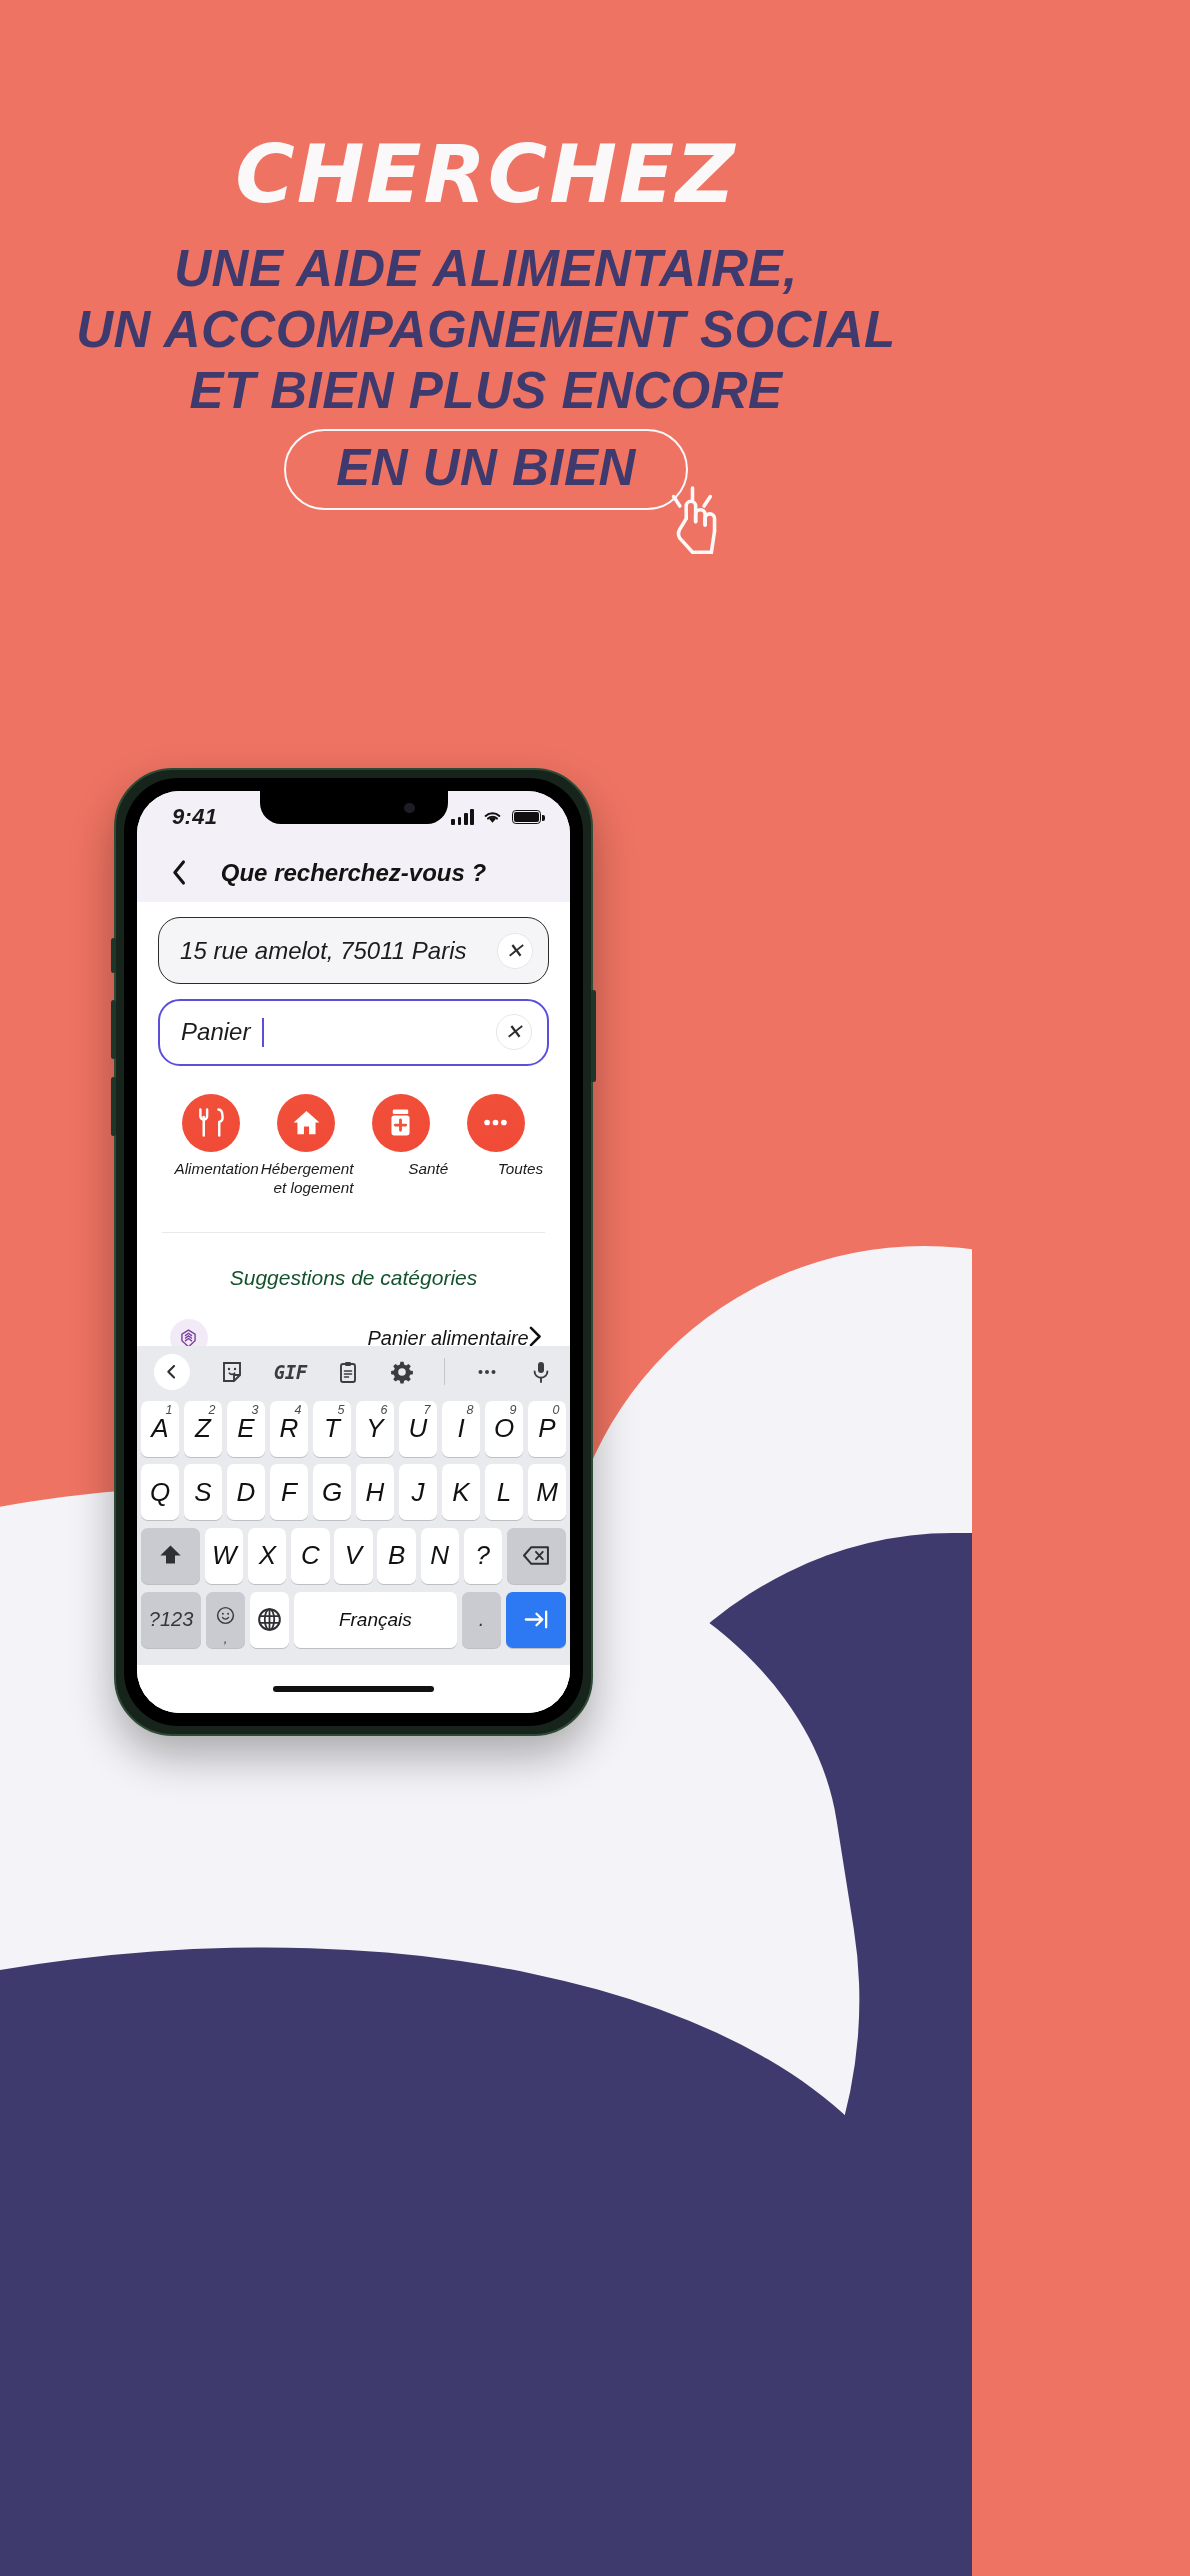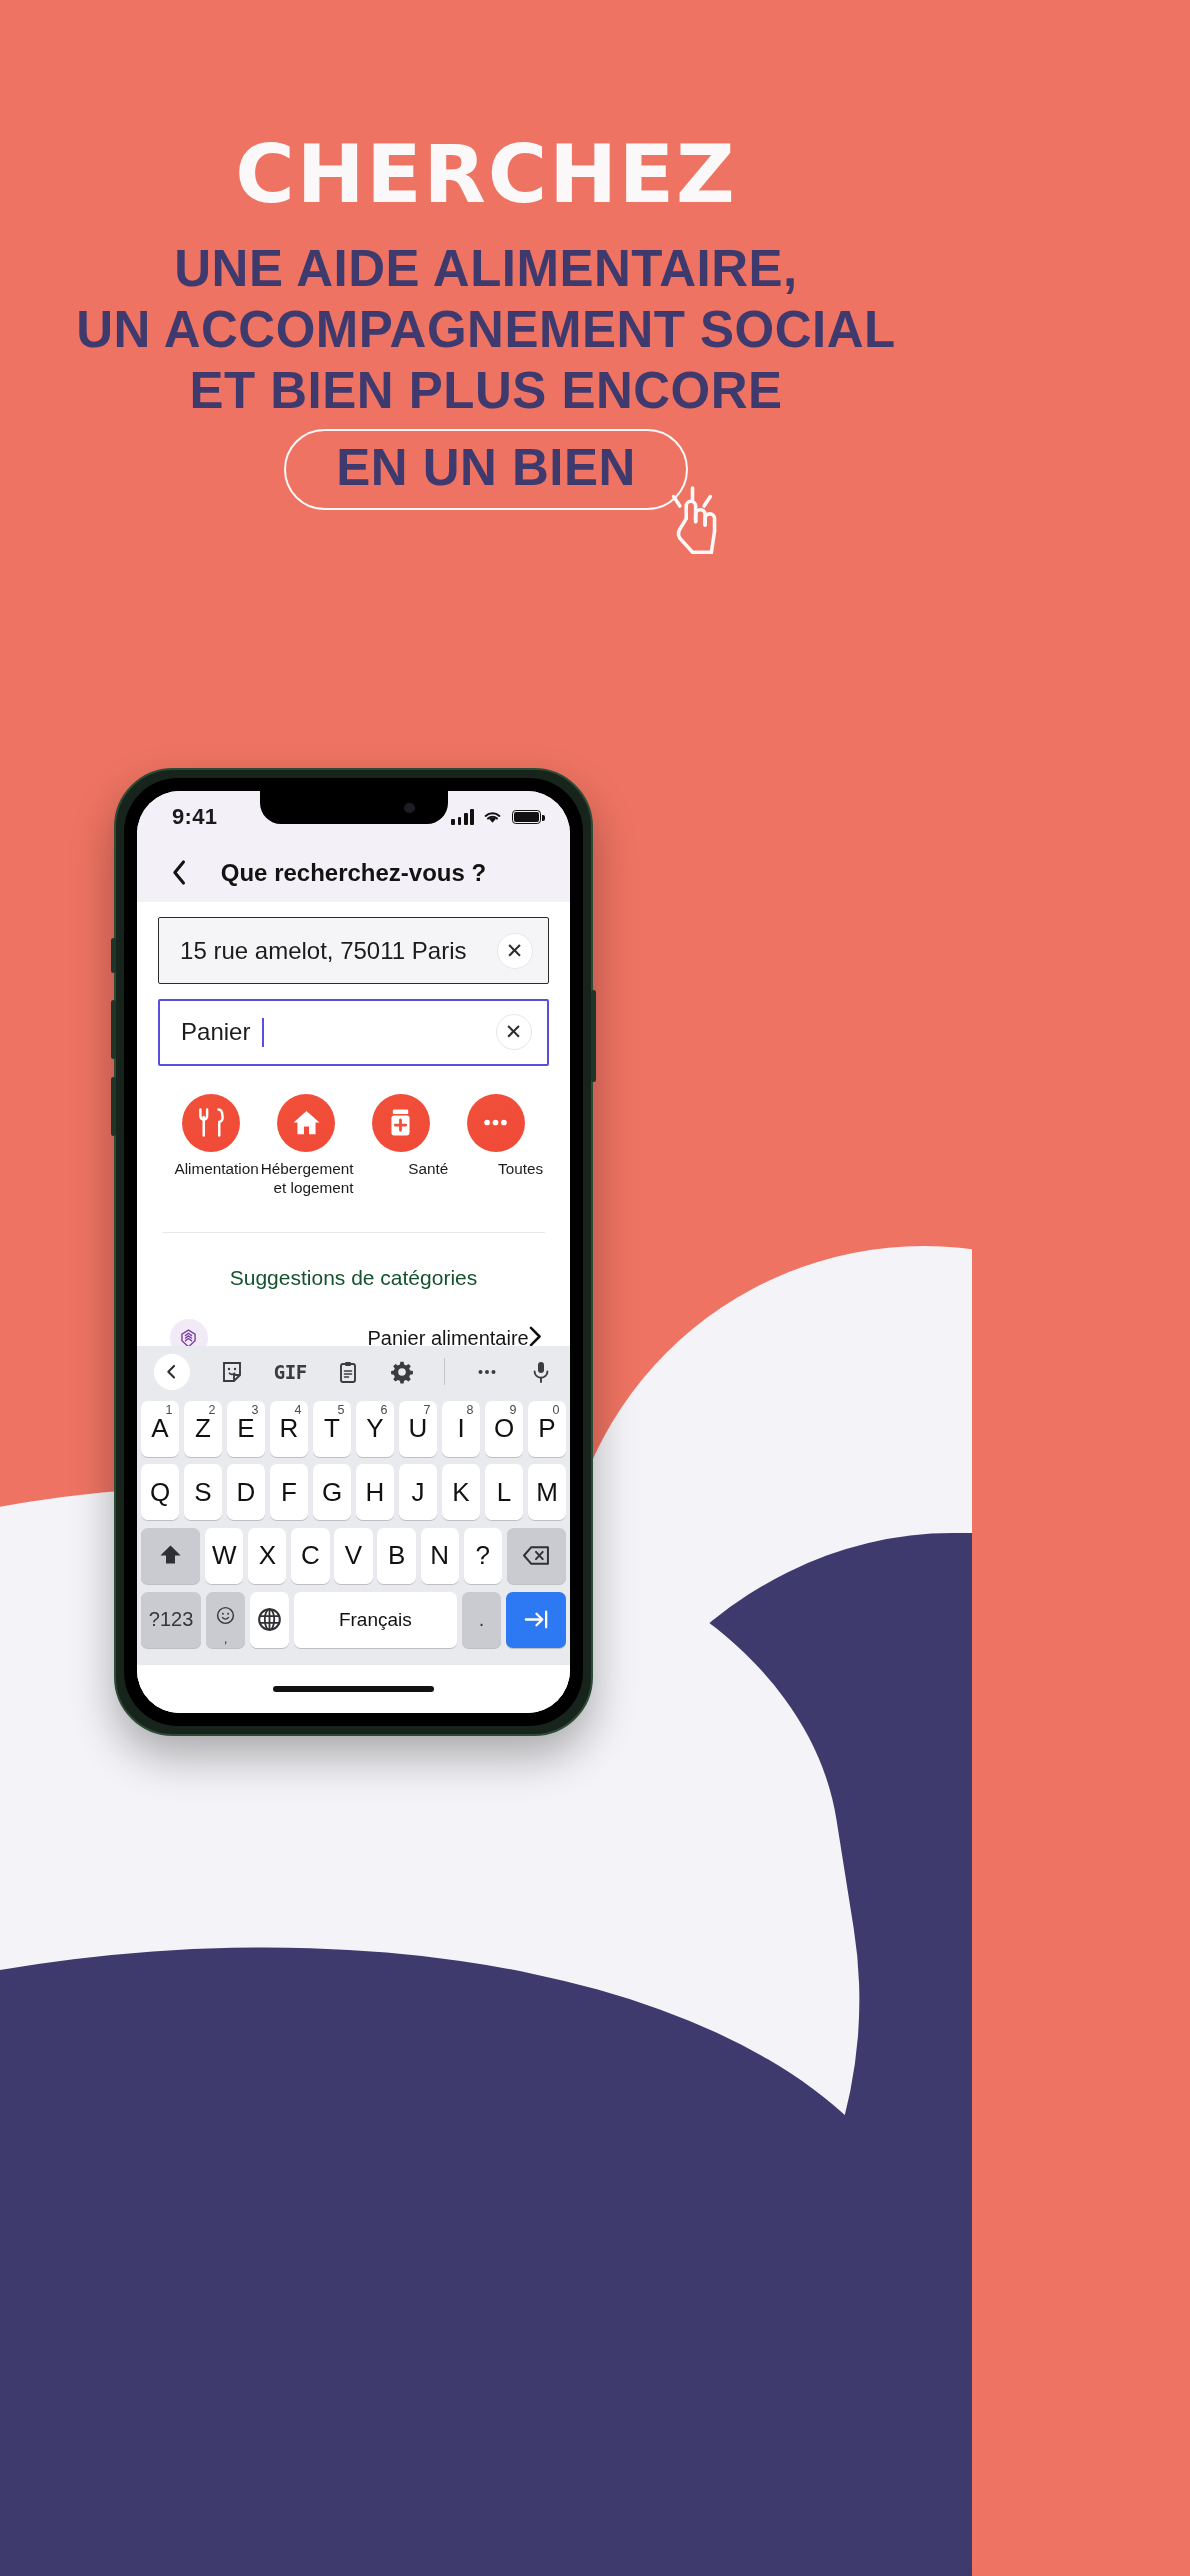--- a/index.html
+++ b/index.html
@@ -4,21 +4,21 @@
 <style>
   * { box-sizing: border-box; margin: 0; padding: 0; }
   html, body {
     width: 1190px; height: 2576px;
     overflow: hidden;
     font-family: "Liberation Sans", sans-serif;
     background: #EE7362;
   }
 
   
-  #stage { position: relative; width: 972px; height: 2576px; overflow: hidden; background: #EE7362; }
+  #stage { position: relative; width: 972px; height: 2576px; overflow: hidden; background: #EE7362; font-style: italic; }
 
   .bg-navy-base{
     position:absolute; left:0; right:0; bottom:0; height:728px;
     background:#3F3A6E;
   }
   
   .bg-white-band{
     position:absolute;
     left:-632px; top:1495px;
     width:1495px; height:1102px;
@@ -148,21 +148,21 @@
     position:absolute; left:0; right:0; text-align:center;
     font-size:24px; font-weight:700; color:#131313; pointer-events:none;
   }
 
   
   .app-content{ flex:1 1 auto; background:#fff; padding:15.3px 21px 0 21px; overflow:hidden;}
 
   .field{
     position:relative;
     height:67px;
-    border-radius:2px;
+    border-radius:22px;
     display:flex; align-items:center;
     padding:0 63px 0 21px;
     margin-bottom:14.4px;
   }
   .field.addr{ background:#F5F4F6; border:1.4px solid #2b2b2b;}
   .field.query{ background:#fff; border:2.4px solid #5A4FDB;}
   .field-text{ font-size:24px; color:#1c1c1c; white-space:nowrap;}
   .caret{ display:inline-block; width:1.9px; height:29px; background:#5A4FDB; margin-left:11.5px; vertical-align:middle;}
   .clear-btn{
     position:absolute; right:15.3px; top:50%; transform:translateY(-50%);

